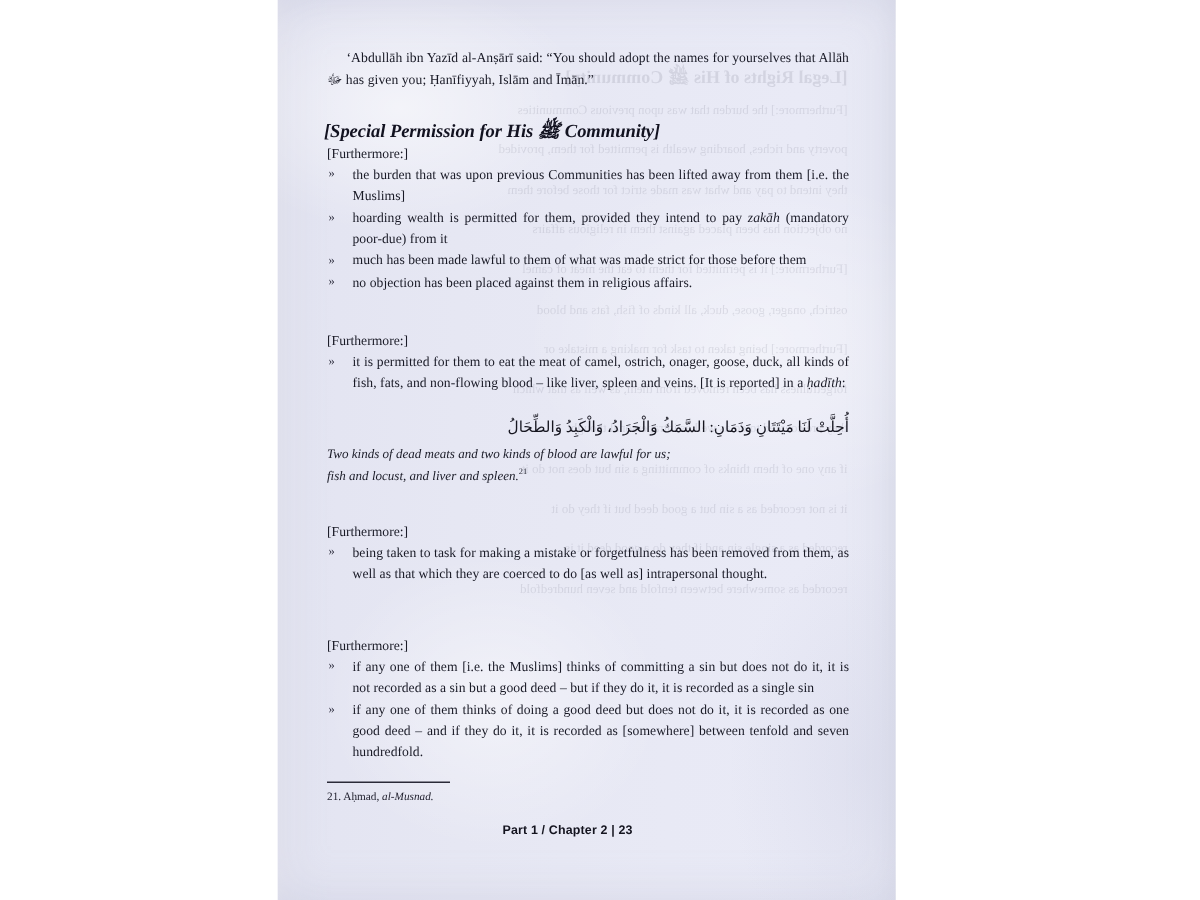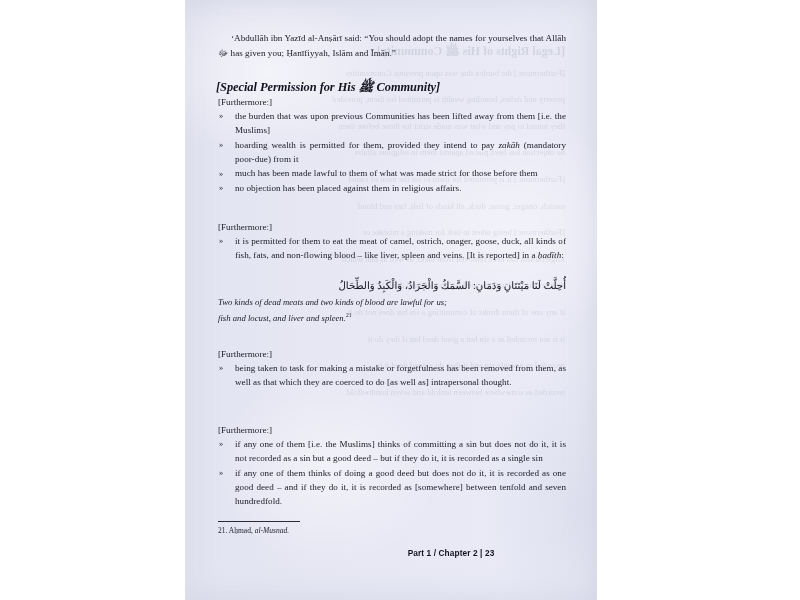--- a/index.html
+++ b/index.html
@@ -190,21 +190,21 @@
     line-height: 11px;
     color: #1c1c2a;
   }
   #footnote em { font-style: italic; }
 
   #page-footer {
     position: absolute;
     left: 150px;
     top: 548px;
     width: 232px;
-    text-align: center;
+    text-align: left;
     font-family: "Liberation Sans", sans-serif;
     font-size: 8.3px;
     font-weight: bold;
     letter-spacing: 0.1px;
     color: #14141f;
   }
 
   
   #further-1   { top: 96px; }
   #list-1      { top: 109px; }

